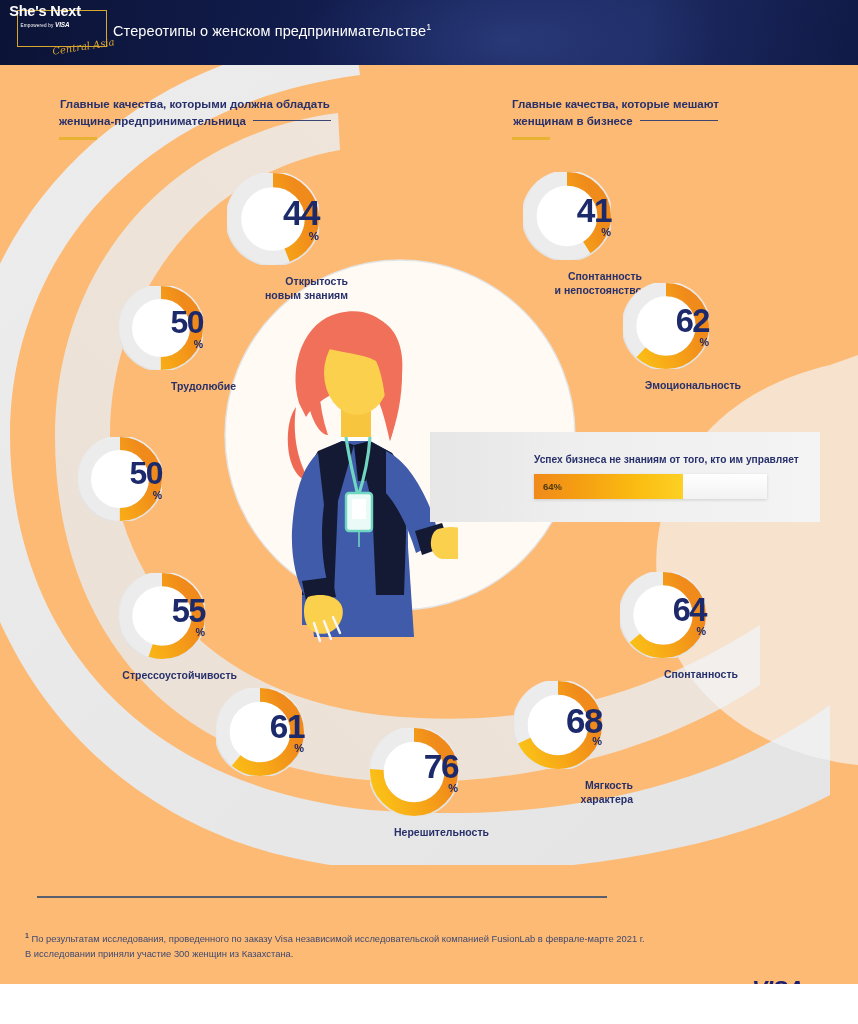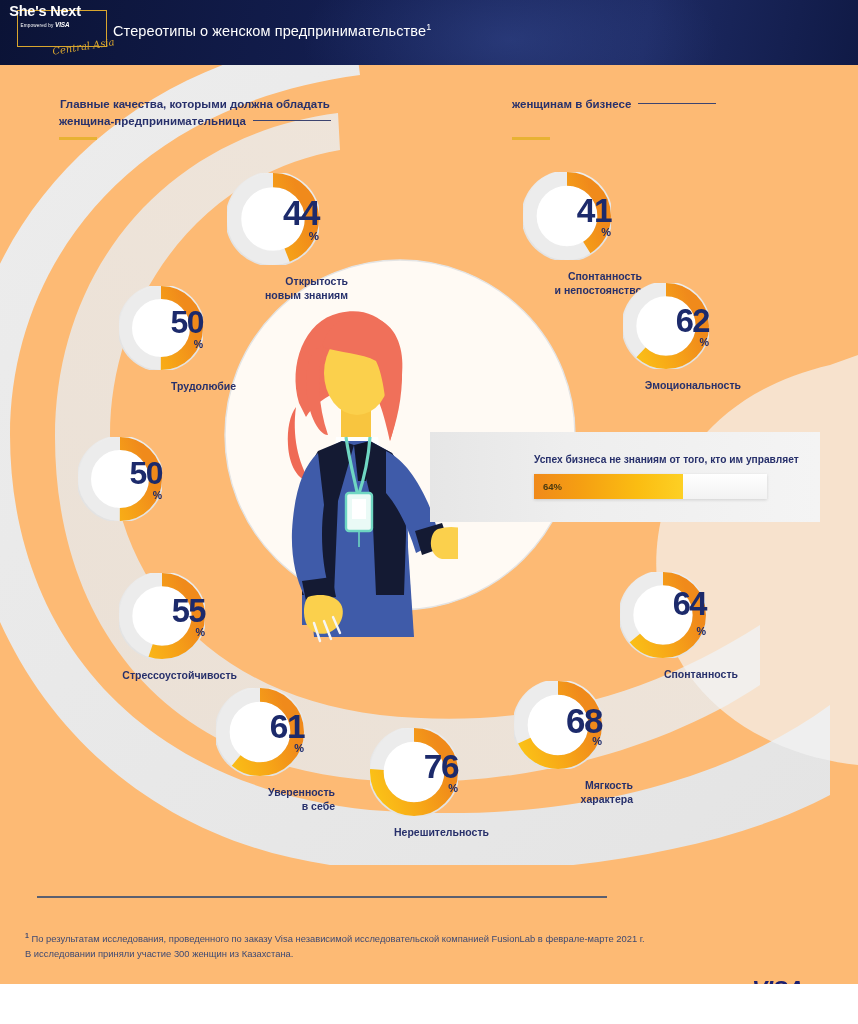--- a/index.html
+++ b/index.html
@@ -279,20 +279,21 @@
 
   <div class="section-head" id="head-left">
     <div class="st">Главные качества, которыми должна обладать</div>
     <div class="st">
       <span>женщина-предпринимательница</span><span class="rule-dark"></span>
     </div>
     <div class="rule-gold"></div>
   </div>
 
   <div class="section-head" id="head-right">
+    <div class="st">Главные качества, которые мешают</div>
     <div class="st">
       <span>женщинам в бизнесе</span><span class="rule-dark"></span>
     </div>
     <div class="rule-gold"></div>
   </div>
 
   <svg class="person" viewBox="0 0 200 355">
 
     <path d="M41 108 C30 70 46 26 81 18 C118 9 143 35 144 72 C145 104 138 128 132 146
              C126 120 120 96 106 84 C86 95 62 100 48 122 Z" fill="#f0705a"></path>
@@ -462,22 +463,20 @@
               </radialGradient>
             </defs>
             <circle cx="44" cy="44" r="45.6368" fill="url(#s-l-4)"></circle>
             <circle cx="44" cy="44" r="37.18" fill="none" stroke="#ececec" stroke-width="13.64"></circle>
             <circle cx="44" cy="44" r="37.18" fill="none" stroke="url(#g-l-4)" stroke-width="13.64" stroke-dasharray="142.5013861297716 91.10744359116543" transform="rotate(-90 44 44)"></circle>
             <circle cx="44" cy="44" r="28.7232" fill="#ffffff"></circle>
           </svg>
           <div class="val" style="top:22.44px;font-size:33.44px;">61</div>
           <div class="pct" style="top:55px;font-size:11px;">%</div>
         </div>
-        <div class="caption">Уверенность
-в себе</div>
       </div>
       <div class="donut" style="left: 370px; top: 728px; width: 150px; margin-left: -31px;">
         <div class="ring-wrap" style="width:88px;height:88px;">
           <svg width="88" height="88" viewBox="0 0 88 88">
             <defs>
               <linearGradient id="g-l-5" x1="0" y1="0" x2="0.35" y2="1">
                 <stop offset="0%" stop-color="#fbc417"></stop>
                 <stop offset="55%" stop-color="#f7a617"></stop>
                 <stop offset="100%" stop-color="#f08a1b"></stop>
               </linearGradient>
@@ -559,21 +558,21 @@
               <radialGradient id="s-r-2" cx="0.5" cy="0.46" r="0.5">
                 <stop offset="72%" stop-color="#ffffff"></stop>
                 <stop offset="100%" stop-color="#e3e3e3"></stop>
               </radialGradient>
             </defs>
             <circle cx="43" cy="43" r="44.5996" fill="url(#s-r-2)"></circle>
             <circle cx="43" cy="43" r="36.335" fill="none" stroke="#ececec" stroke-width="13.33"></circle>
             <circle cx="43" cy="43" r="36.335" fill="none" stroke="url(#g-r-2)" stroke-width="13.33" stroke-dasharray="146.111704407277 82.18783372909328" transform="rotate(-90 43 43)"></circle>
             <circle cx="43" cy="43" r="28.0704" fill="#ffffff"></circle>
           </svg>
-          <div class="val" style="top:16px;font-size:32.68px;">64</div>
+          <div class="val" style="top:22px;font-size:32.68px;">64</div>
           <div class="pct" style="top:53.75px;font-size:10.75px;">%</div>
         </div>
         <div class="caption">Спонтанность</div>
       </div>
       <div class="donut" style="left: 514px; top: 681px; width: 150px; margin-left: -31px;">
         <div class="ring-wrap" style="width:88px;height:88px;">
           <svg width="88" height="88" viewBox="0 0 88 88">
             <defs>
               <linearGradient id="g-r-3" x1="0" y1="0" x2="0.35" y2="1">
                 <stop offset="0%" stop-color="#fbc417"></stop>

